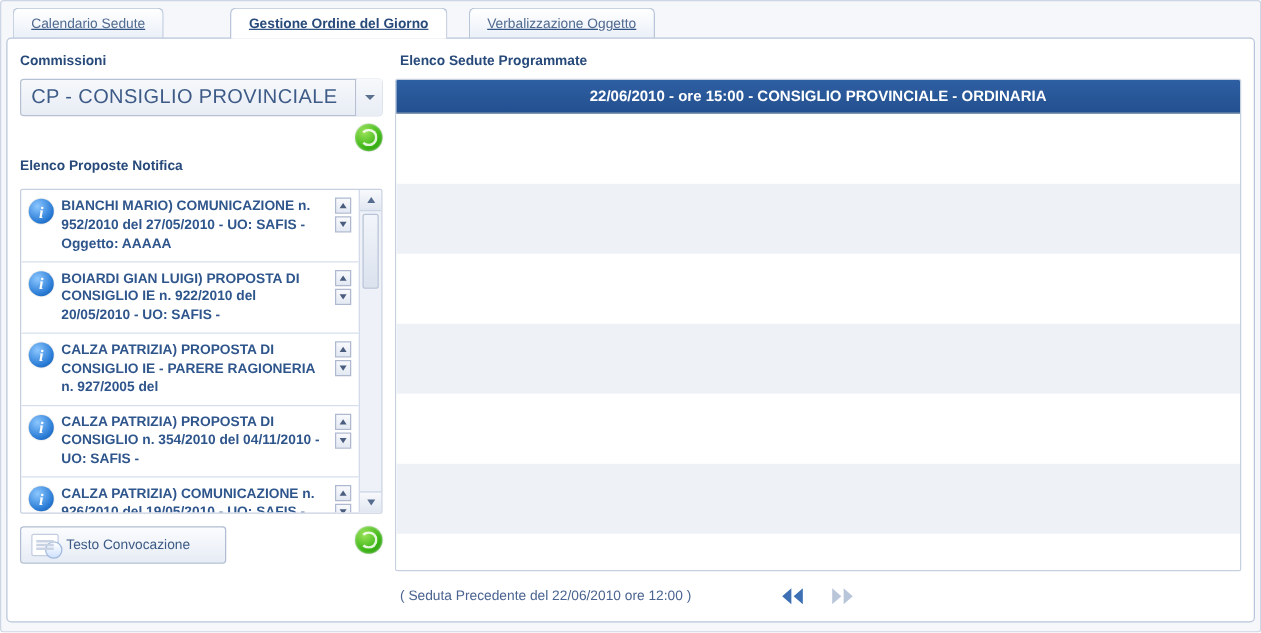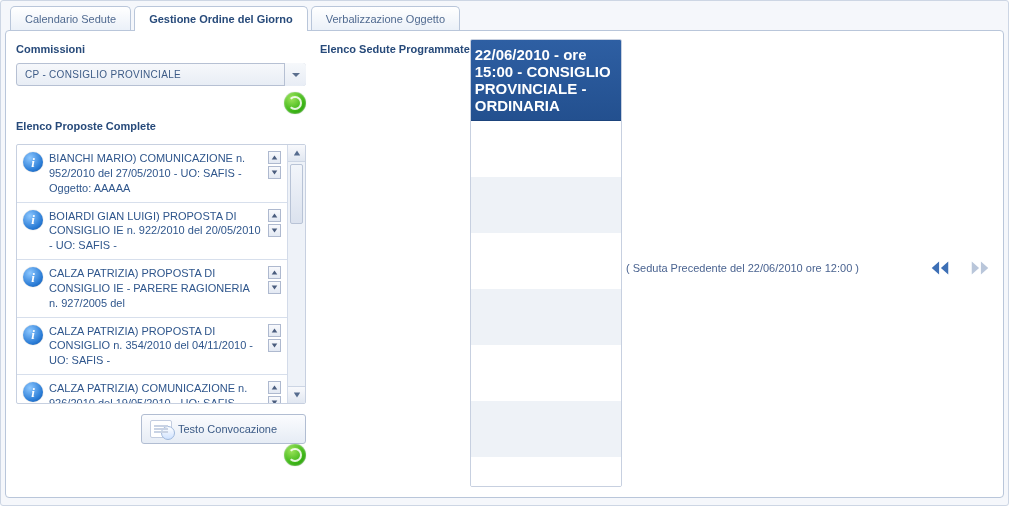--- a/index.html
+++ b/index.html
@@ -15,39 +15,41 @@
     height: 506px;
     background: #f5f7fb;
     border: 1px solid #cdd6e4;
     border-radius: 3px;
     padding: 4px;
     position: relative;
   }
   
   .tabs {
     display: flex;
-    gap: 3px;
+    gap: 17px;
     padding-left: 5px;
+    text-decoration: underline;
   }
   .tab {
     border: 1px solid #b9c6da;
     border-bottom: none;
     border-radius: 5px 5px 0 0;
     padding: 6px 14px 6px 14px;
     background: linear-gradient(#ffffff,#eaf0f8);
     color: #506a90;
     cursor: pointer;
     position: relative;
     top: 1px;
   }
   .tab.active {
     background: #fff;
     font-weight: bold;
     color: #274a7a;
     z-index: 3;
+    margin-left: 36px;
   }
   .panel {
     border: 1px solid #b9c6da;
     border-radius: 4px;
     background: #fff;
     height: 468px;
     margin-top: 0;
     position: relative;
     display: flex;
     gap: 10px;
@@ -67,21 +69,21 @@
   .select-wrap {
     position: relative;
   }
   .combo {
     width: 100%;
     border: 1px solid #b6c0d3;
     border-radius: 3px;
     background: linear-gradient(#f6f8fb, #e8edf5);
     padding: 5px 26px 5px 8px;
     color: #3d5b86;
-    font-size: 10px;
+    font-size: 16px;
     letter-spacing: .3px;
     cursor: pointer;
   }
   .combo-arrow {
     position: absolute;
     right: 0; top: 0; bottom: 0;
     width: 22px;
     display: flex; align-items: center; justify-content: center;
     border-left: 1px solid #b6c0d3;
     background: linear-gradient(#f6f8fb,#e8edf5);
@@ -135,20 +137,21 @@
     margin-top:1px;
     box-shadow: 0 0 1px rgba(0,0,0,.4);
   }
   .info-icon span{
     color:#fff; font-weight:bold; font-style:italic; font-family:Georgia,serif;
     font-size:13px; line-height:1;
   }
   .item-text{
     color:#2f568c; line-height:1.35;
     word-break: break-word;
+    font-weight: bold;
   }
   .item-arrows{
     width:14px; flex:none;
     display:flex; flex-direction:column; gap:2px;
     align-items:center; justify-content:flex-start;
   }
   .arrow-btn{
     width:13px;height:13px;border:1px solid #aeb9cf;
     background:linear-gradient(#f8f9fc,#e3e9f3);
     display:flex;align-items:center;justify-content:center;
@@ -165,21 +168,21 @@
     cursor:pointer;
   }
   .vscroll .sbtn:last-child{border-top:1px solid #ccd5e4;border-bottom:none;}
   .vscroll .track{flex:1; position:relative;}
   .vscroll .thumb{
     position:absolute; left:2px; right:2px; top:2px; height:60px;
     background:linear-gradient(#f2f5fa,#dbe2ee);
     border:1px solid #b8c3d6; border-radius:2px;
   }
   .vscroll svg{width:8px;height:8px;fill:#566c8f;}
-  .btn-row{ margin-top:10px; display:flex; align-items:flex-end; justify-content:space-between;flex-direction:column;}
+  .btn-row{ margin-top:10px; display:flex; align-items:flex-start; justify-content:space-between;}
   .btn{
     border:1px solid #b1bdd2;
     background:linear-gradient(#fbfcfe,#e6ecf5);
     border-radius:3px;
     padding:5px 12px 5px 8px;
     display:inline-flex; align-items:center; gap:6px;
     color:#3b5a86; cursor:pointer;
     min-width:165px;
   }
   .btn.disabled{ color:#9aa7bd; cursor:default;}
@@ -206,44 +209,43 @@
     content:"";position:absolute;left:0;right:0;top:0;height:0;
     border-left:10px solid transparent;border-right:10px solid transparent;
     border-top:8px solid #e6ecf5;
   }
   .bicon.mail::after{
     content:"";position:absolute;left:-4px;bottom:-4px;width:11px;height:11px;
     border-radius:50%;
     background:radial-gradient(circle at 35% 30%, #a6ea74, #3eb818 60%, #1a8306);
   }
   
-  .right{ flex:1; display:flex; }
+  .right{ flex:1; display:flex; flex-direction:column;}
   .right-title{ font-weight:bold; color:#274a7a; margin:4px 0 8px 4px;}
   .sched{
     flex:1;
     border:1px solid #c7d0e0; border-radius:2px; overflow:hidden;
     display:flex; flex-direction:column;
   }
   .sched-header{
     background:linear-gradient(#2e5fa3,#23508f);
-    color:#fff; font-weight:bold; 
-    padding:6px 4px; font-size:15px;
+    color:#fff; font-weight:bold; text-align:center;
+    padding:6px 4px; font-size:12px;
     border-bottom:1px solid #1d447c;
   }
   .sched-body{
     flex:1;
     background:#fff;
   }
   .sched-row{ height:56px; }
   .sched-row.alt{ background:#eef2f7;}
   .footer{
     margin-top:10px;
     display:flex; align-items:center; gap:14px;
     padding-left:4px;
-    justify-content:space-between;
   }
   .footer-text{ color:#4a6390;}
   .nav-btn{
     width:26px;height:20px; cursor:pointer;
     display:flex; align-items:center; justify-content:center;
   }
   .nav-btn svg{width:22px;height:18px;}
   .nav-btn.prev svg{fill:#3d6fb5;}
   .nav-btn.next svg{fill:#b9c6da;}
 </style>
@@ -270,21 +272,21 @@
           <svg viewBox="0 0 10 10">
               <path d="M1 3 L5 7 L9 3 Z"></path>
             </svg>
         </div>
       </div>
 
       <div class="refresh-row">
         <div class="refresh-btn"></div>
       </div>
 
-      <div class="section-title">Elenco Proposte Complete</div>
+      <div class="section-title">Elenco Proposte Notifica</div>
 
       <div class="list-wrap">
         <div class="list">
 
           <div class="item">
             <div class="info-icon">
                 <span>i</span>
               </div>
             <div class="item-text">BIANCHI MARIO) COMUNICAZIONE n. 952/2010 del 27/05/2010 - UO: SAFIS - Oggetto: AAAAA</div>
             <div class="item-arrows">

